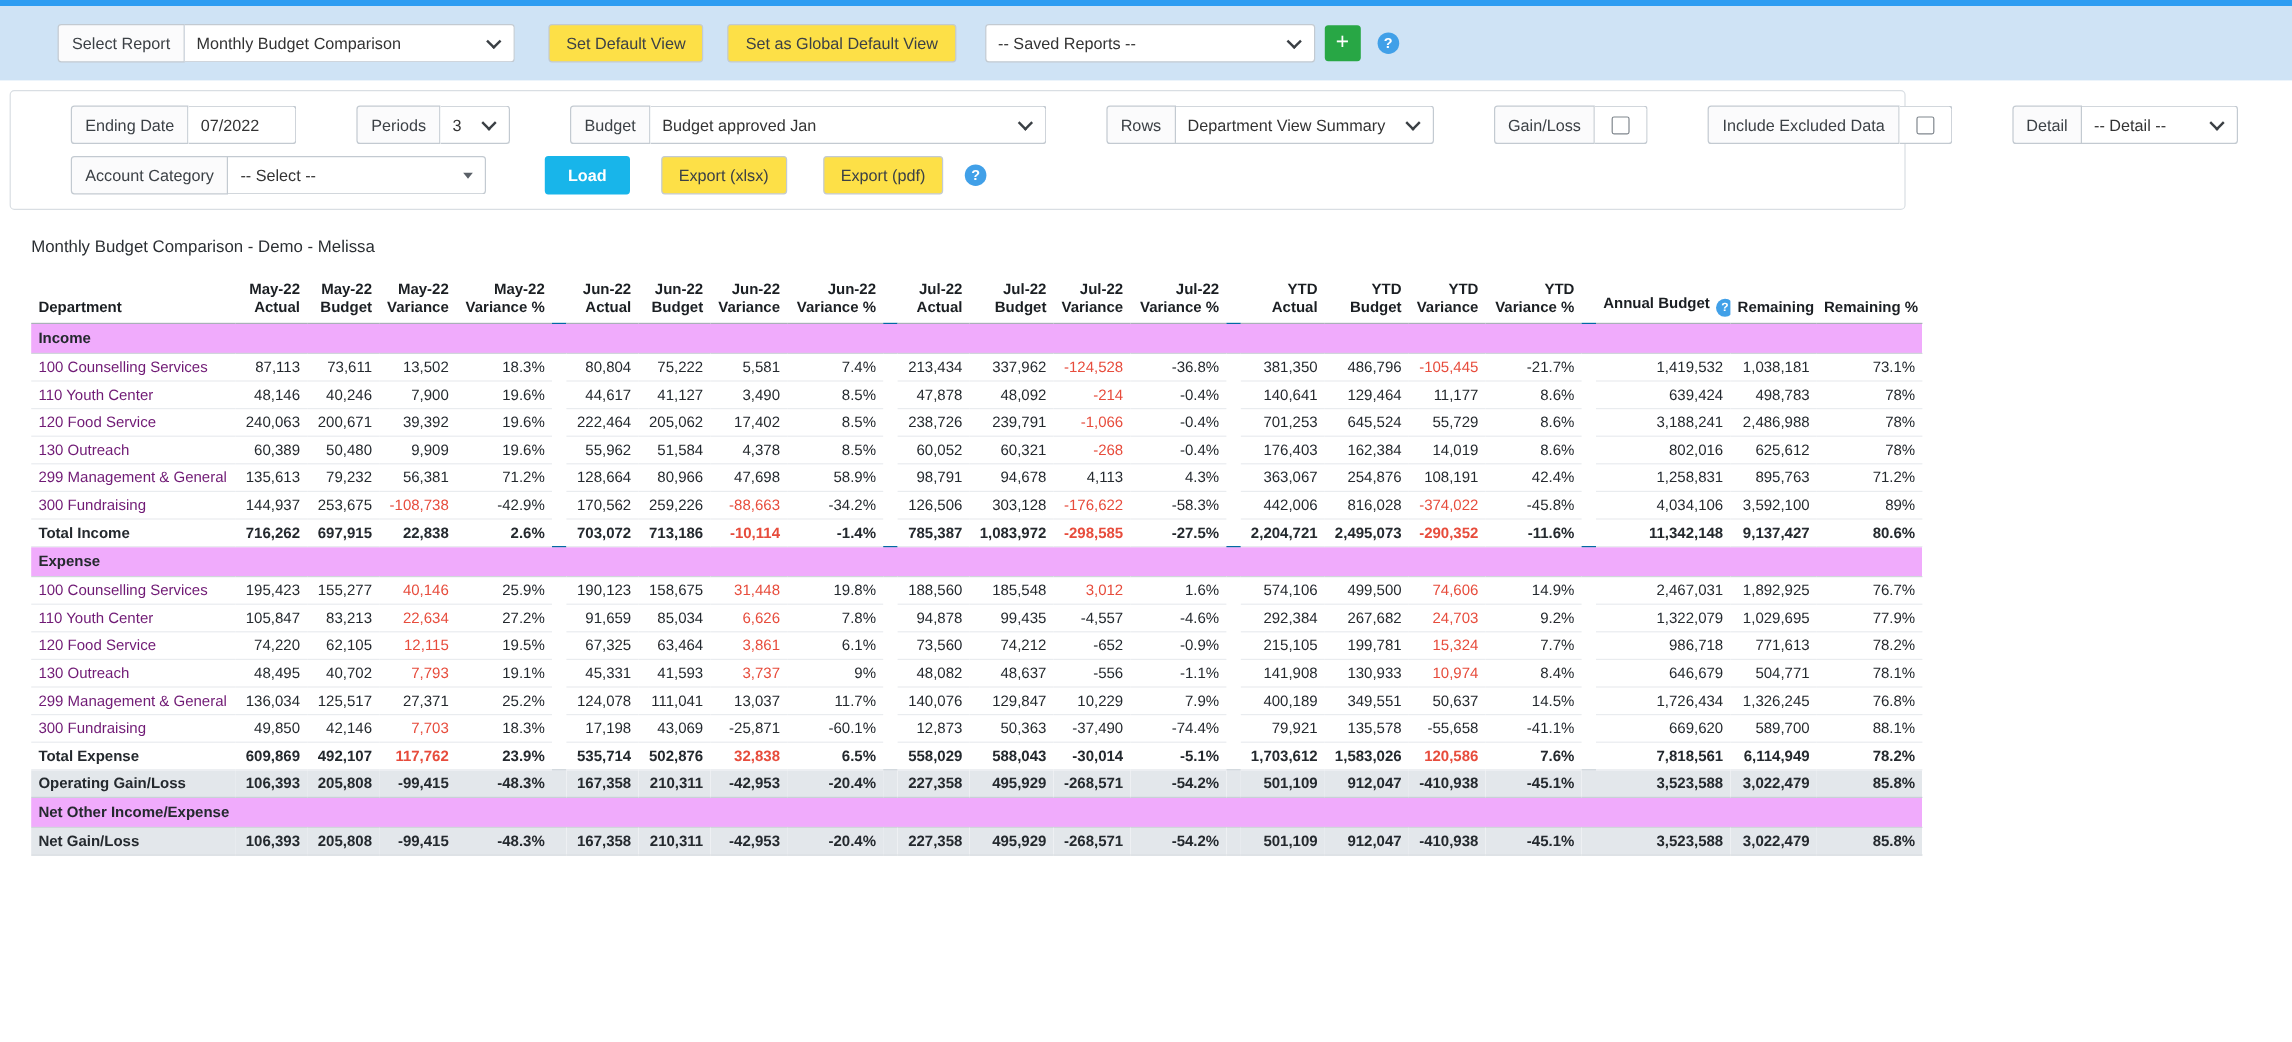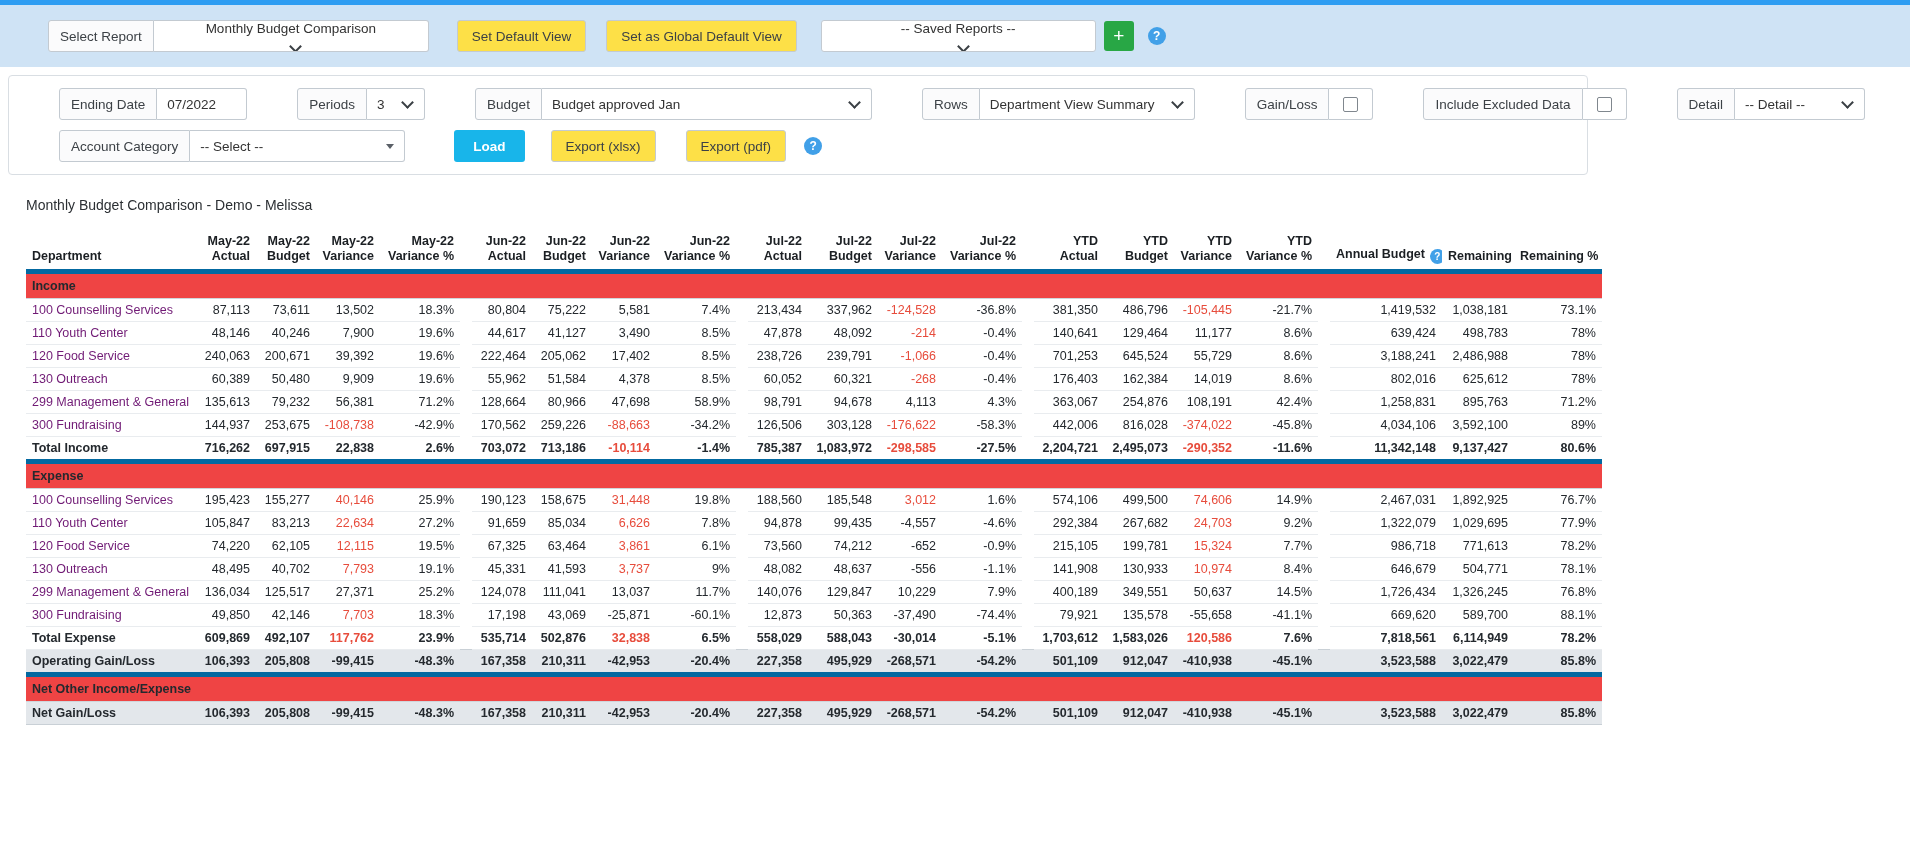--- a/index.html
+++ b/index.html
@@ -48,21 +48,21 @@
   .checkwrap {
     width:44px; border:1px solid #c3cad1; border-left:none; border-radius:0 3px 3px 0; background:#fff;
     display:inline-flex; align-items:center; justify-content:center;
   }
   .checkbox { width:15px; height:15px; border:1px solid #80878e; border-radius:2px; background:#fff; cursor:pointer; }
 
   .ml28 { margin-left:28px; } .ml20 { margin-left:20px; } .ml24 { margin-left:24px; }
   .ml8 { margin-left:8px; } .ml14 { margin-left:14px; }
   .ml35 { margin-left:35px; } .ml12 { margin-left:12px; } .ml16 { margin-left:16px; } .ml4 { margin-left:4px; }
   .w90 { width:90px; } .w58 { width:58px; } .w330 { width:330px; } .w215 { width:215px; }
-  .w130 { width:130px; } .w275 { width:275px;flex-direction:column; }
+  .w130 { width:130px; } .w275 { width:275px; }
 
   .content { margin:8px; width:1580px; }
   .filter-card {
     border:1px solid #d9dee3; border-radius:4px; padding:12px 14px; background:#fff;
     display:flex; flex-direction:column; gap:10px;
   }
   .filter-row { display:flex; align-items:center; gap:14px; }
   .btn-load {
     height:32px; padding:0 19px; border:none; border-radius:3px; background:#18b5ea; color:#fff;
     font-size:13.5px; font-weight:600; font-family:inherit; cursor:pointer;
@@ -76,21 +76,21 @@
   .report-table thead th { font-weight:bold; vertical-align:bottom; color:#1b1f23;
     border-bottom:1px solid #a9b1b8; padding-bottom:5px; }
   .report-table thead th.gap { border-bottom:none; }
   .report-table thead th.dept { text-align:left; }
   .report-table th.num, .report-table td.num { text-align:right; }
   .h1, .h2 { text-align:right; line-height:15px; font-weight:bold; }
   .report-table td.dept { text-align:left; }
   .report-table td.dept a { color:#701a75; text-decoration:none; cursor:pointer; }
   tr.data td { border-bottom:1px solid #e9ecef; }
   tr.data td.gap { border-bottom:none; }
-  tr.section td { background:#ef4444; font-weight:bold; border-top:5px solid #0369a1;
+  tr.section td { background:#f0abfc; font-weight:bold; border-top:1px solid #0369a1;
     border-bottom:1px solid #d0d6db; padding-top:4px; padding-bottom:4px; }
   tr.total td { font-weight:bold; border-top:1px solid #aab2b9; border-bottom:1px solid #e9ecef; }
   tr.total td.gap { border-top:none; border-bottom:none; }
   tr.highlight td { font-weight:bold; background:#e3e7eb; border-top:1px solid #c9d0d6; border-bottom:1px solid #c9d0d6; }
   td.neg { color:#e74c3c; }
 </style>
 </head>
 <body>
 
 <div class="top-strip"></div>

